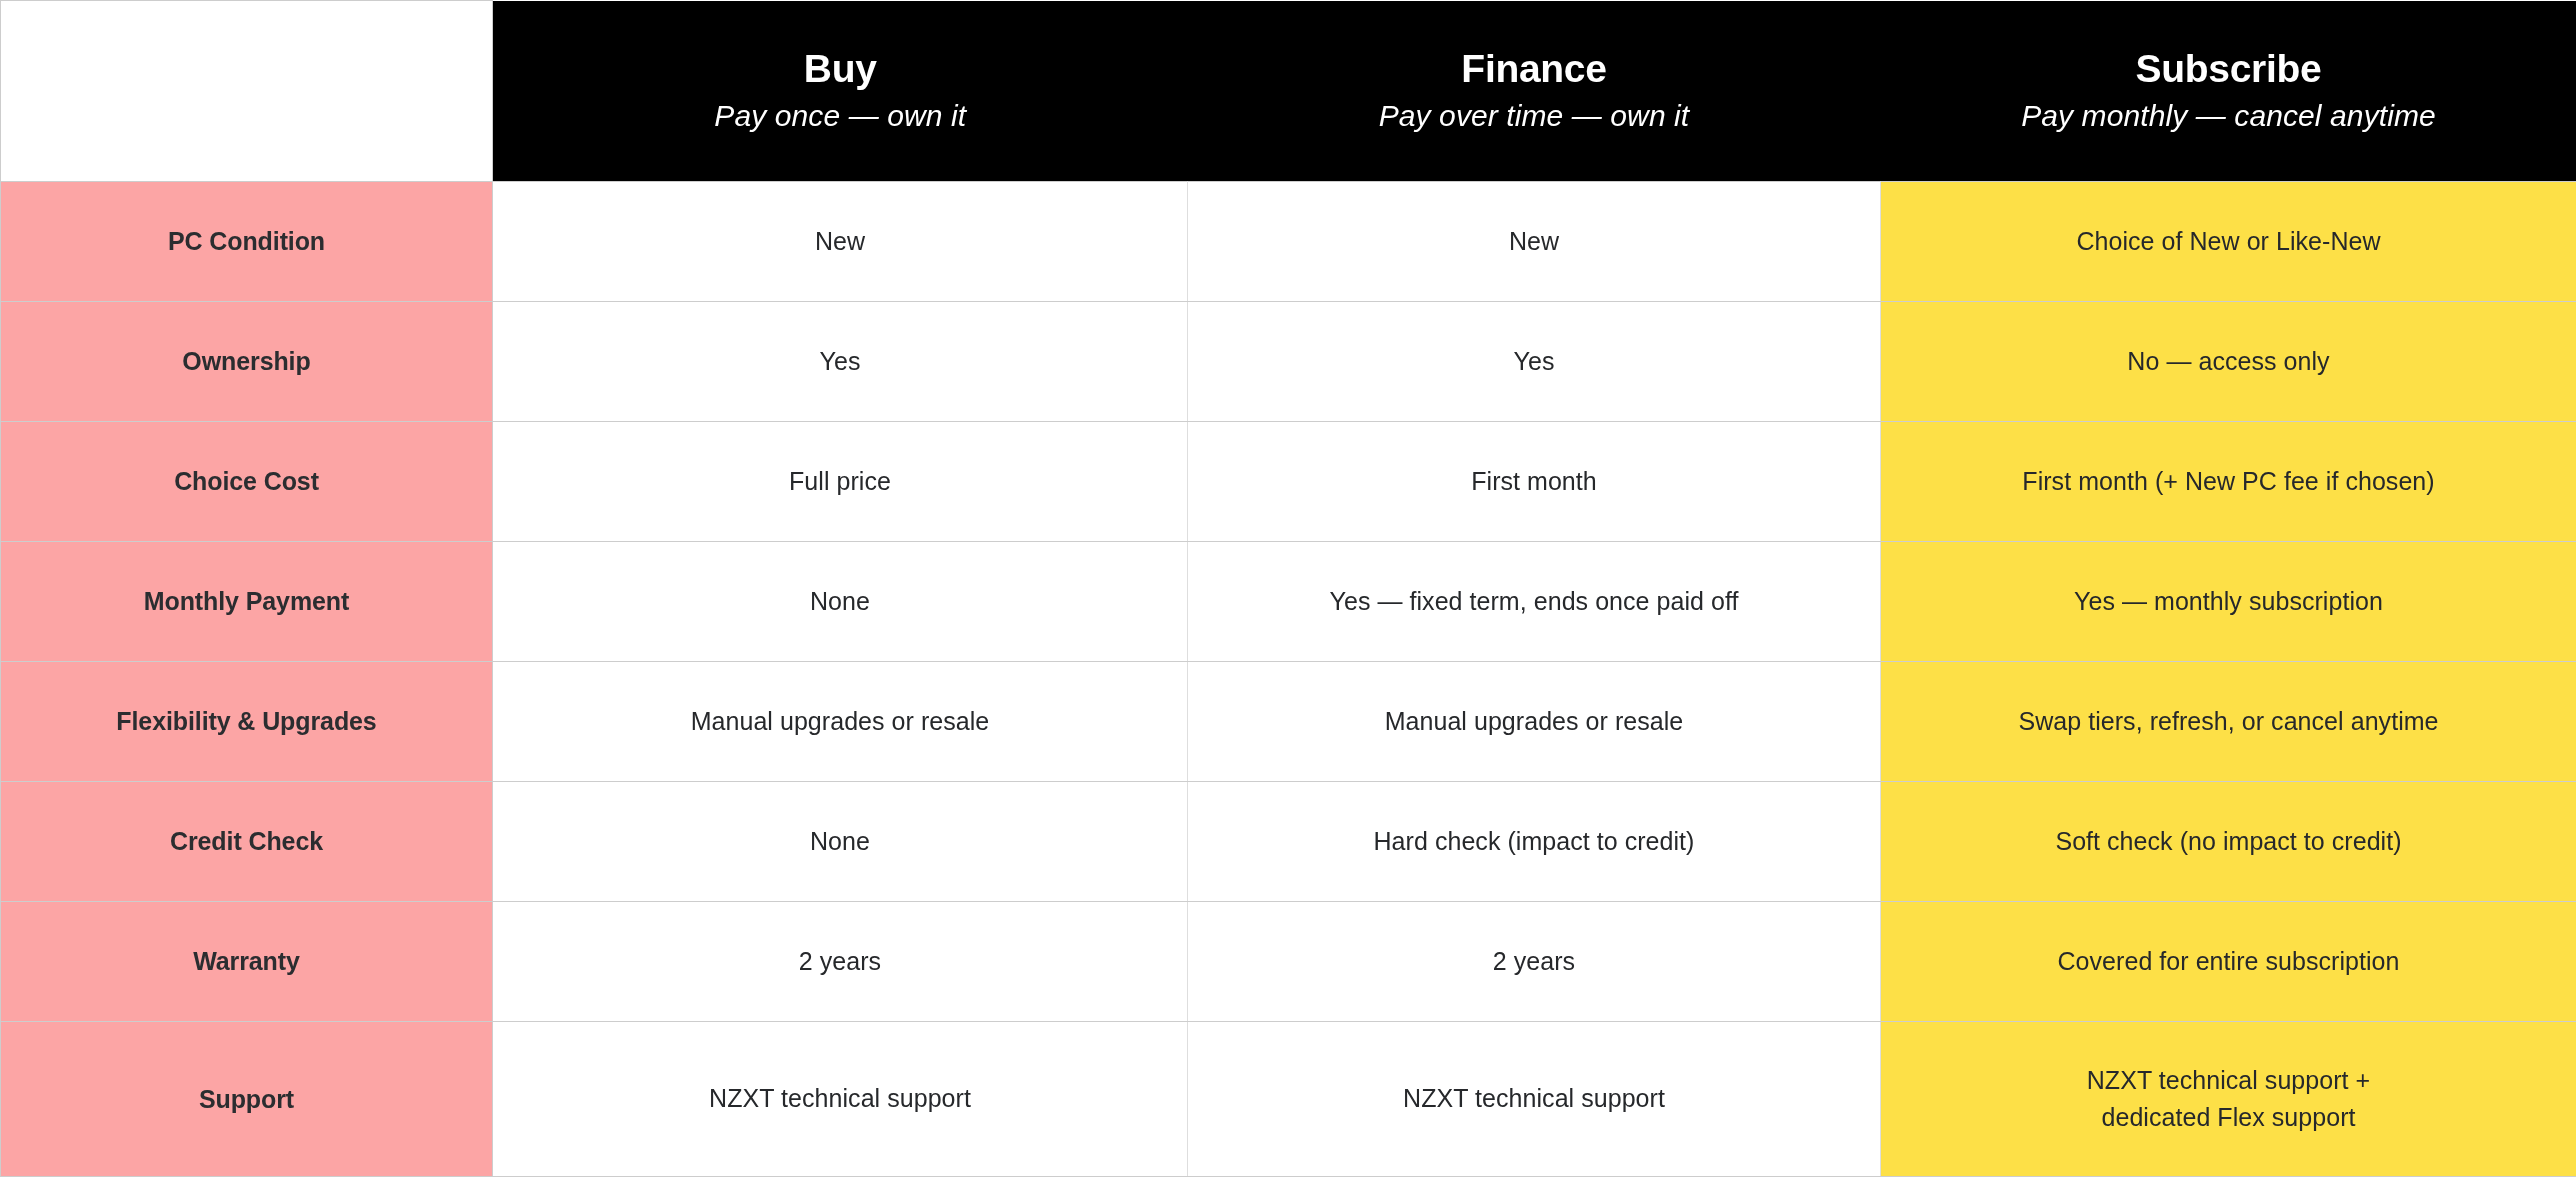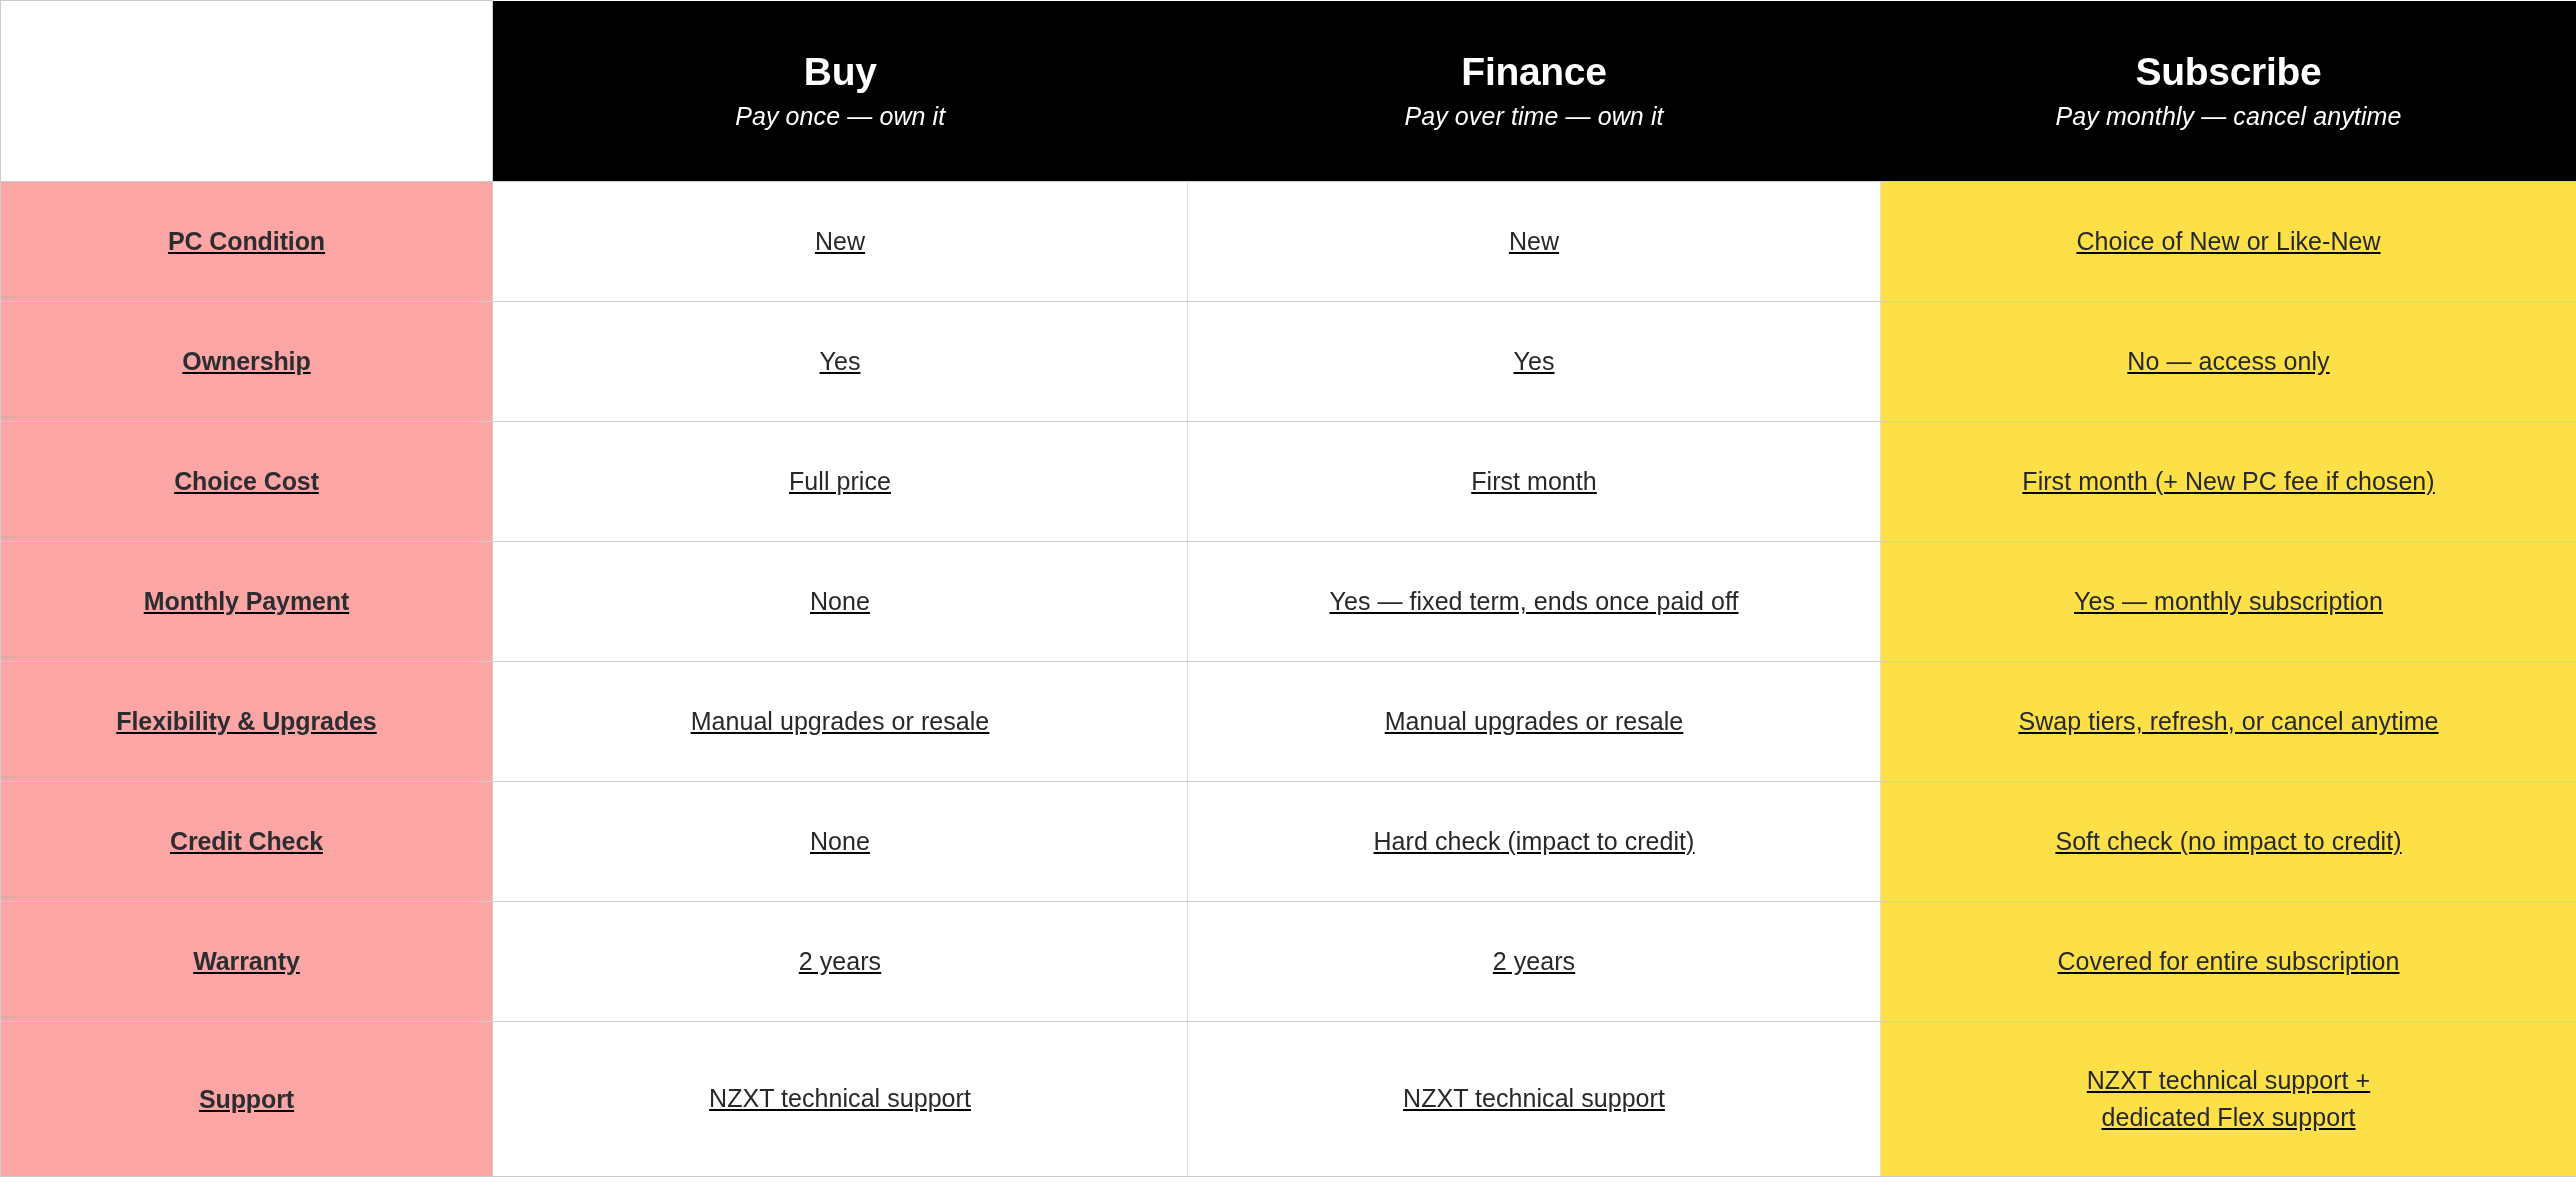--- a/index.html
+++ b/index.html
@@ -13,21 +13,20 @@
     font-family: "Liberation Sans", sans-serif;
     -webkit-font-smoothing: antialiased;
   }
 
   .comparison-table {
     width: 2576px;
     height: 1095px;
     border-collapse: collapse;
     table-layout: fixed;
     box-sizing: border-box;
-    text-decoration: underline;
   }
 
   .comparison-table col.c-label   { width: 492px; }
   .comparison-table col.c-buy     { width: 695px; }
   .comparison-table col.c-finance { width: 693px; }
   .comparison-table col.c-sub     { width: 696px; }
 
   
   thead tr { height: 181px; }
 
@@ -58,21 +57,21 @@
     display: block;
     font-size: 39px;
     font-weight: bold;
     letter-spacing: -0.3px;
     line-height: 1.08;
     margin-bottom: 8.4px;
   }
 
   .plan-sub {
     display: block;
-    font-size: 25px;
+    font-size: 30px;
     font-style: italic;
     font-weight: normal;
     line-height: 1.2;
     letter-spacing: 0.1px;
   }
 
   
   tbody tr { height: 120px; }
   tbody tr.row-tall { height: 155px; }
 

